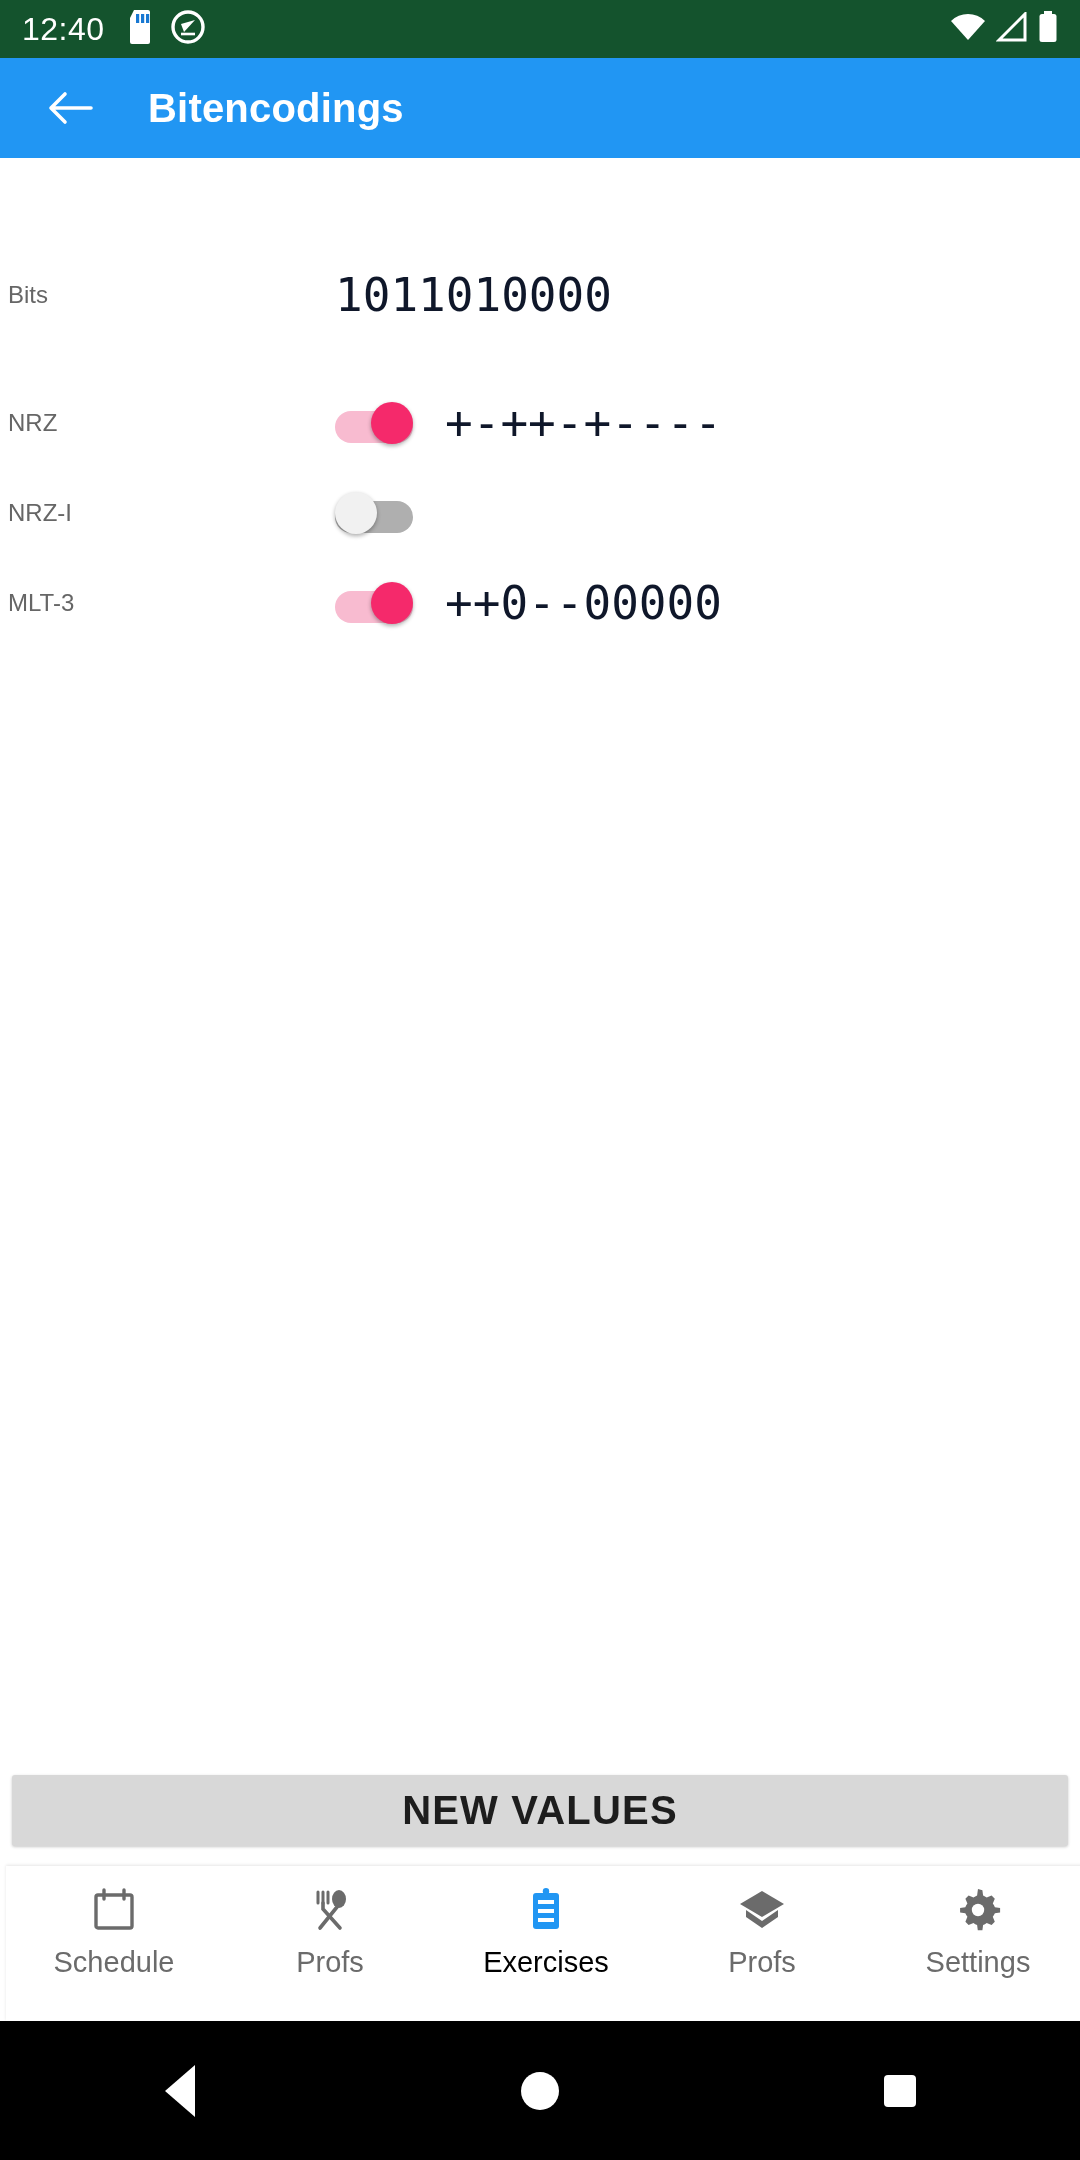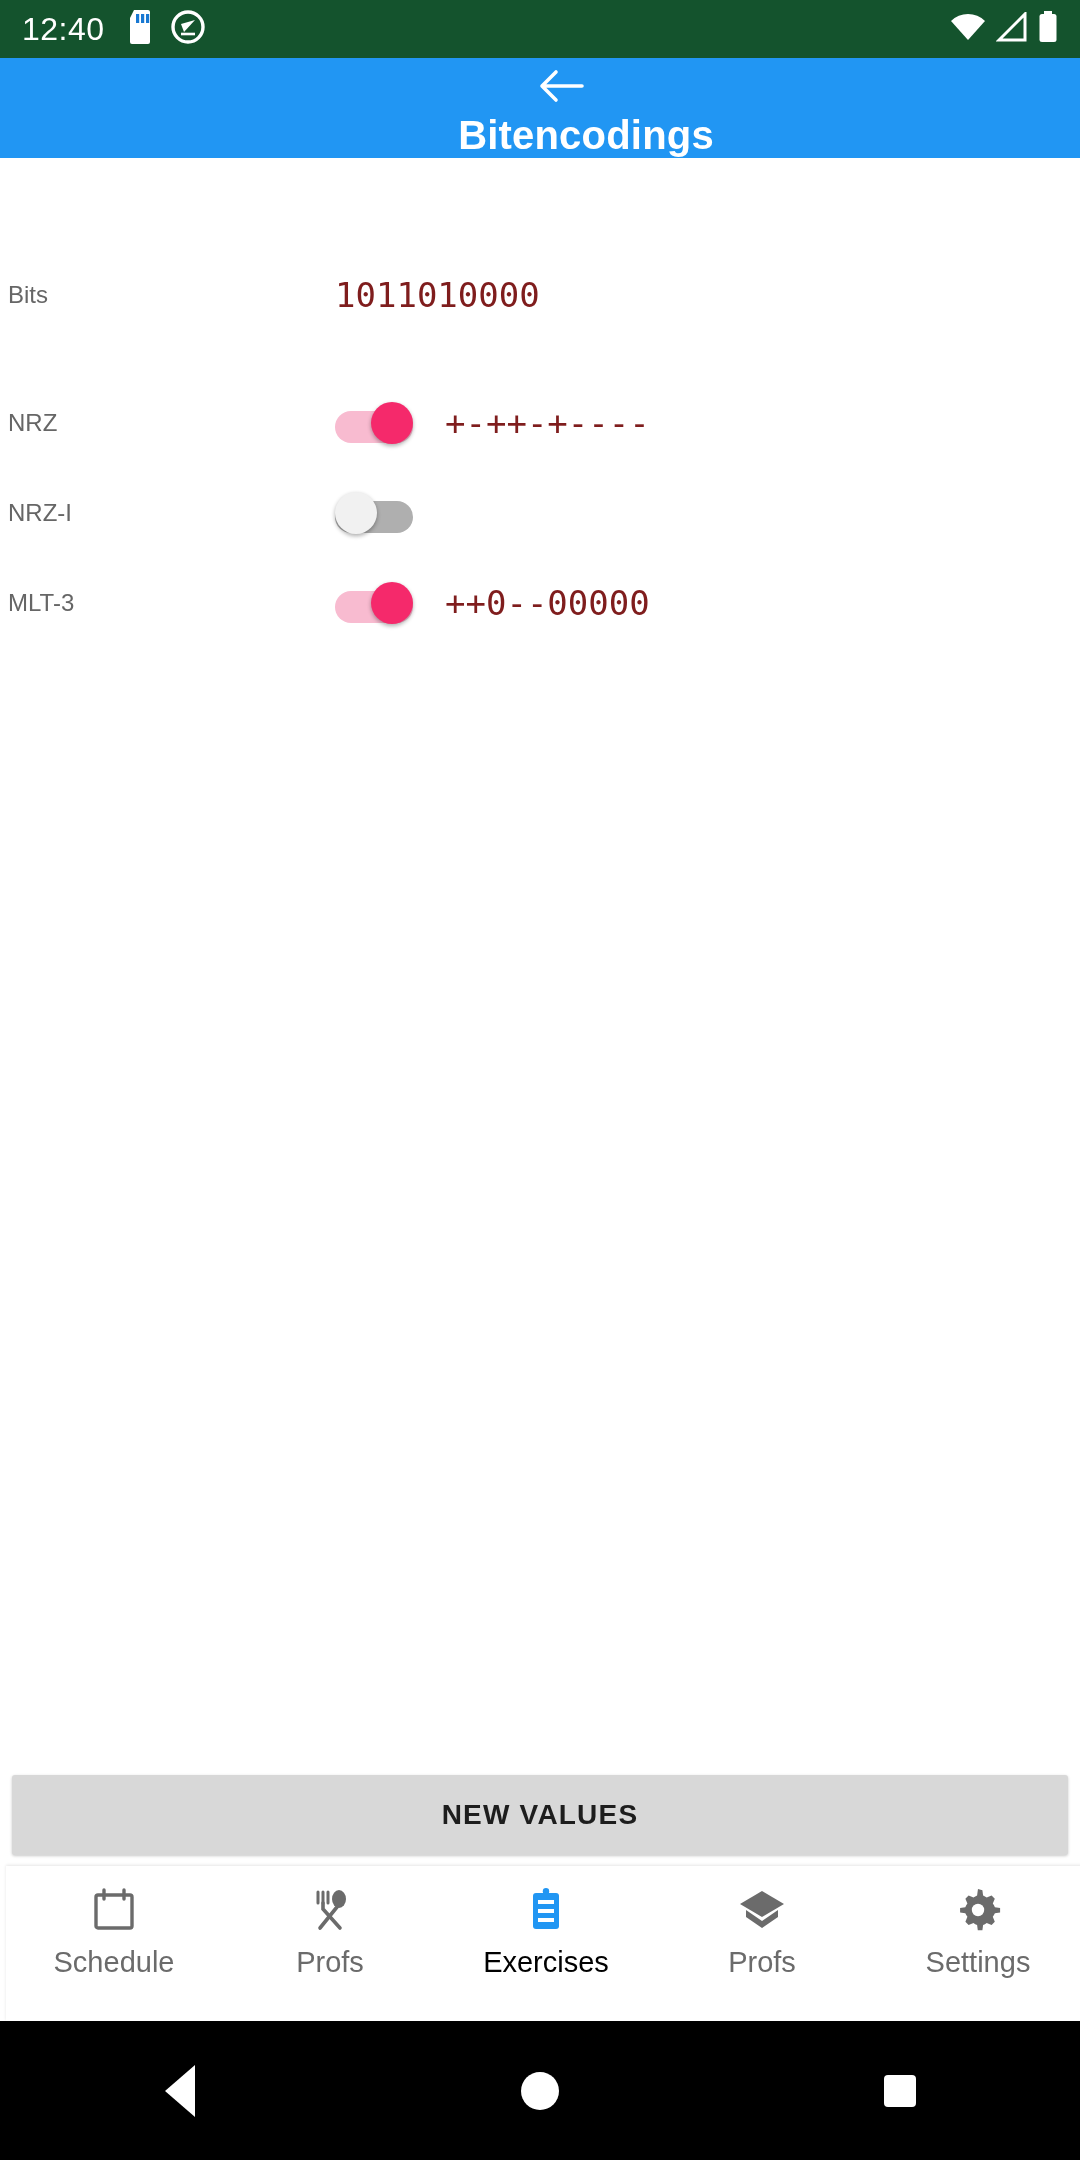--- a/index.html
+++ b/index.html
@@ -16,41 +16,41 @@
   }
   .sb-time { font-size:32px; letter-spacing:.5px; line-height:1; }
   .sb-left-icons { display:flex; align-items:center; gap:16px; margin-left:22px; }
   .sb-spacer { flex:1; }
   .sb-right-icons { display:flex; align-items:center; gap:10px; }
   .sb-icon { display:block; }
 
   
   .appbar {
     position:absolute; top:58px; left:0; width:1080px; height:100px;
-    background:#2196F3; display:flex; align-items:center; padding-left:42px;flex-direction:column;
+    background:#2196F3; display:flex; align-items:center; padding-left:42px;
   }
   .appbar-back { width:56px; height:56px; display:flex; align-items:center;
     justify-content:center; cursor:pointer; }
   .appbar-title {
     color:#fff; font-size:40px; font-weight:bold; margin-left:50px;
     letter-spacing:.2px;
   }
 
   
   .content { position:absolute; top:158px; left:0; width:1080px; height:1600px;
     background:#fff; }
 
   .row { position:absolute; left:0; width:1080px; height:64px;
     display:flex; align-items:center; }
   .row-label {
     width:335px; padding-left:8px; color:#666; font-size:24px; line-height:1;
   }
   .row-toggle-slot { width:110px; display:flex; align-items:center; }
   .row-value {
-    color:#7f1d1d; font-size:34px;
+    color:#0f172a; font-size:46px;
     font-family:"DejaVu Sans Mono", monospace; letter-spacing:0px;
     white-space:pre;
   }
   .row-value-bits { margin-left:-110px; }
 
   
   .switch { position:relative; width:78px; height:42px; cursor:pointer; }
   .switch .track {
     position:absolute; top:9px; left:0; width:78px; height:32px;
     border-radius:16px;
@@ -59,25 +59,25 @@
     position:absolute; top:0; width:42px; height:42px; border-radius:50%;
     box-shadow:0 2px 4px rgba(0,0,0,.32);
   }
   .switch.on .track { background:#F8BBD0; }
   .switch.on .thumb { left:36px; background:#F5296B; }
   .switch.off .track { background:#AFAFAF; }
   .switch.off .thumb { left:0; background:#F1F1F1; }
 
   
   .newvalues {
-    position:absolute; left:12px; top:1775px; width:1056px; height:80px;
+    position:absolute; left:12px; top:1775px; width:1056px; height:71px;
     background:#D8D8D8; border:none; border-radius:3px;
     display:flex; align-items:center; justify-content:center;
     font-family:"Liberation Sans", sans-serif;
-    font-size:28px; font-weight:bold; color:#1d1d1d;
+    font-size:40px; font-weight:bold; color:#1d1d1d;
     letter-spacing:1.2px; cursor:pointer;
     box-shadow:0 1px 3px rgba(0,0,0,.22);
   }
 
   
   .bottomnav {
     position:absolute; left:6px; top:1866px; width:1080px; height:155px;
     background:#fff; display:flex; align-items:flex-start;
     justify-content:space-around; padding-top:18px;
     box-shadow:0 -1px 3px rgba(0,0,0,.10);

